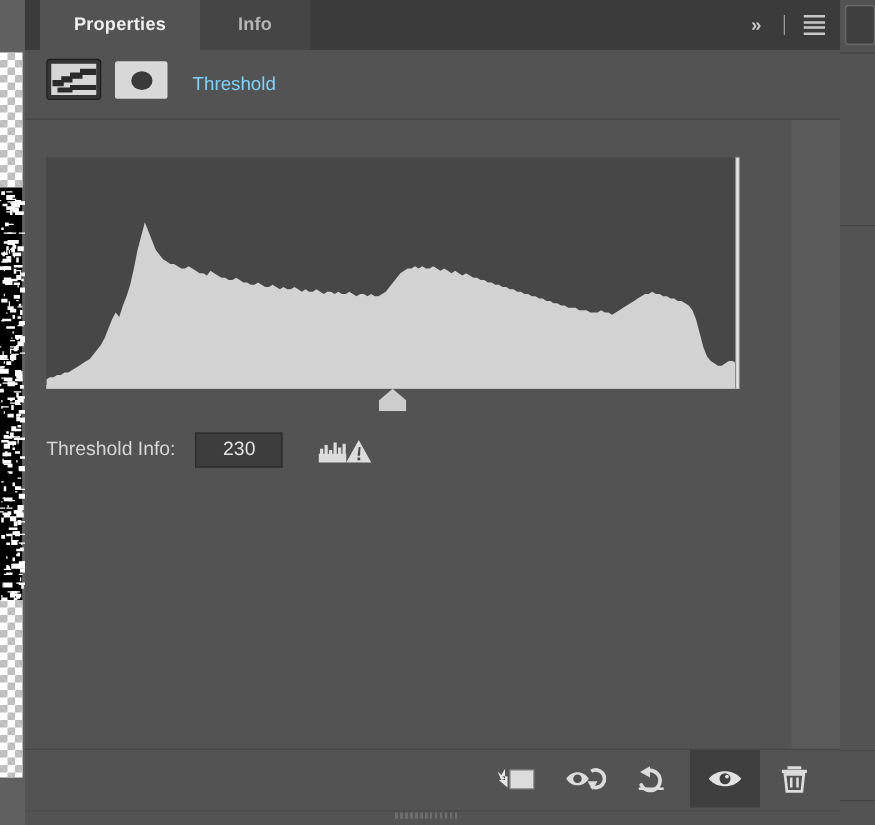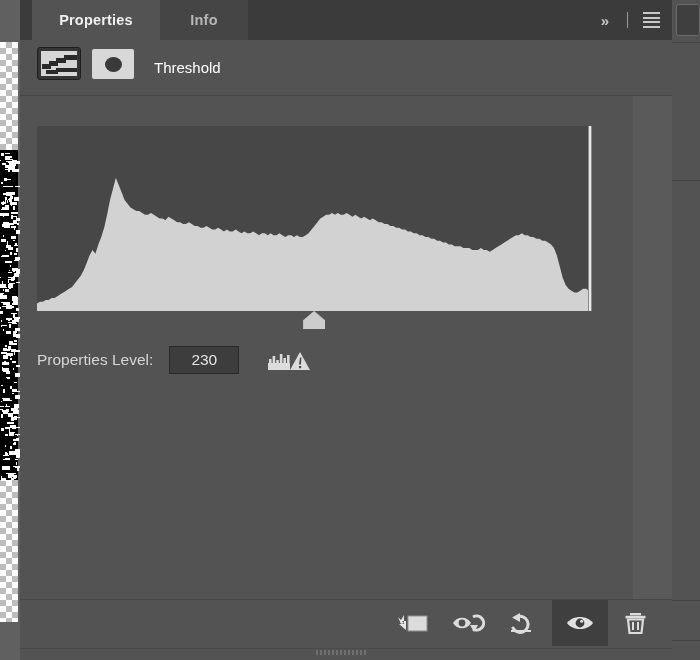--- a/index.html
+++ b/index.html
@@ -166,21 +166,21 @@
   .mask-thumb .blob {
     width: 17px; height: 15px;
     background: #3a3a3a;
     border-radius: 50%;
   }
   .adj-title {
     position: absolute; left: 134px; top: 0;
     height: 55px;
     display: flex; align-items: center;
     font-size: 15px;
-    color: #ffffff;
+    color: #7dd3fc;
   }
 
   
   .body {
     position: relative;
     height: 545px;
     background: #535353;
   }
   .body-inner {
     position: absolute; left: 0; top: 0;
@@ -621,21 +621,21 @@
           <div class="hist-endbar"></div>
         </div>
 
         <div class="slider-track">
           <div class="slider-thumb" id="slider-thumb" style="left: 277.104px;">
             <div class="thumb-shape"></div>
           </div>
         </div>
 
         <div class="level-row">
-          <div class="level-label">Properties Level:</div>
+          <div class="level-label">Threshold Info:</div>
           <div class="level-input">230</div>
           <div class="warn-group">
             <svg width="44" height="24" viewBox="0 0 44 24">
 
               <g fill="#dcdcdc">
                 <rect x="1" y="14" width="22" height="7"></rect>
                 <rect x="2" y="10" width="2.6" height="5"></rect>
                 <rect x="5.6" y="7" width="2.6" height="8"></rect>
                 <rect x="9.2" y="11" width="2.6" height="4"></rect>
                 <rect x="12.8" y="5" width="2.6" height="10"></rect>

